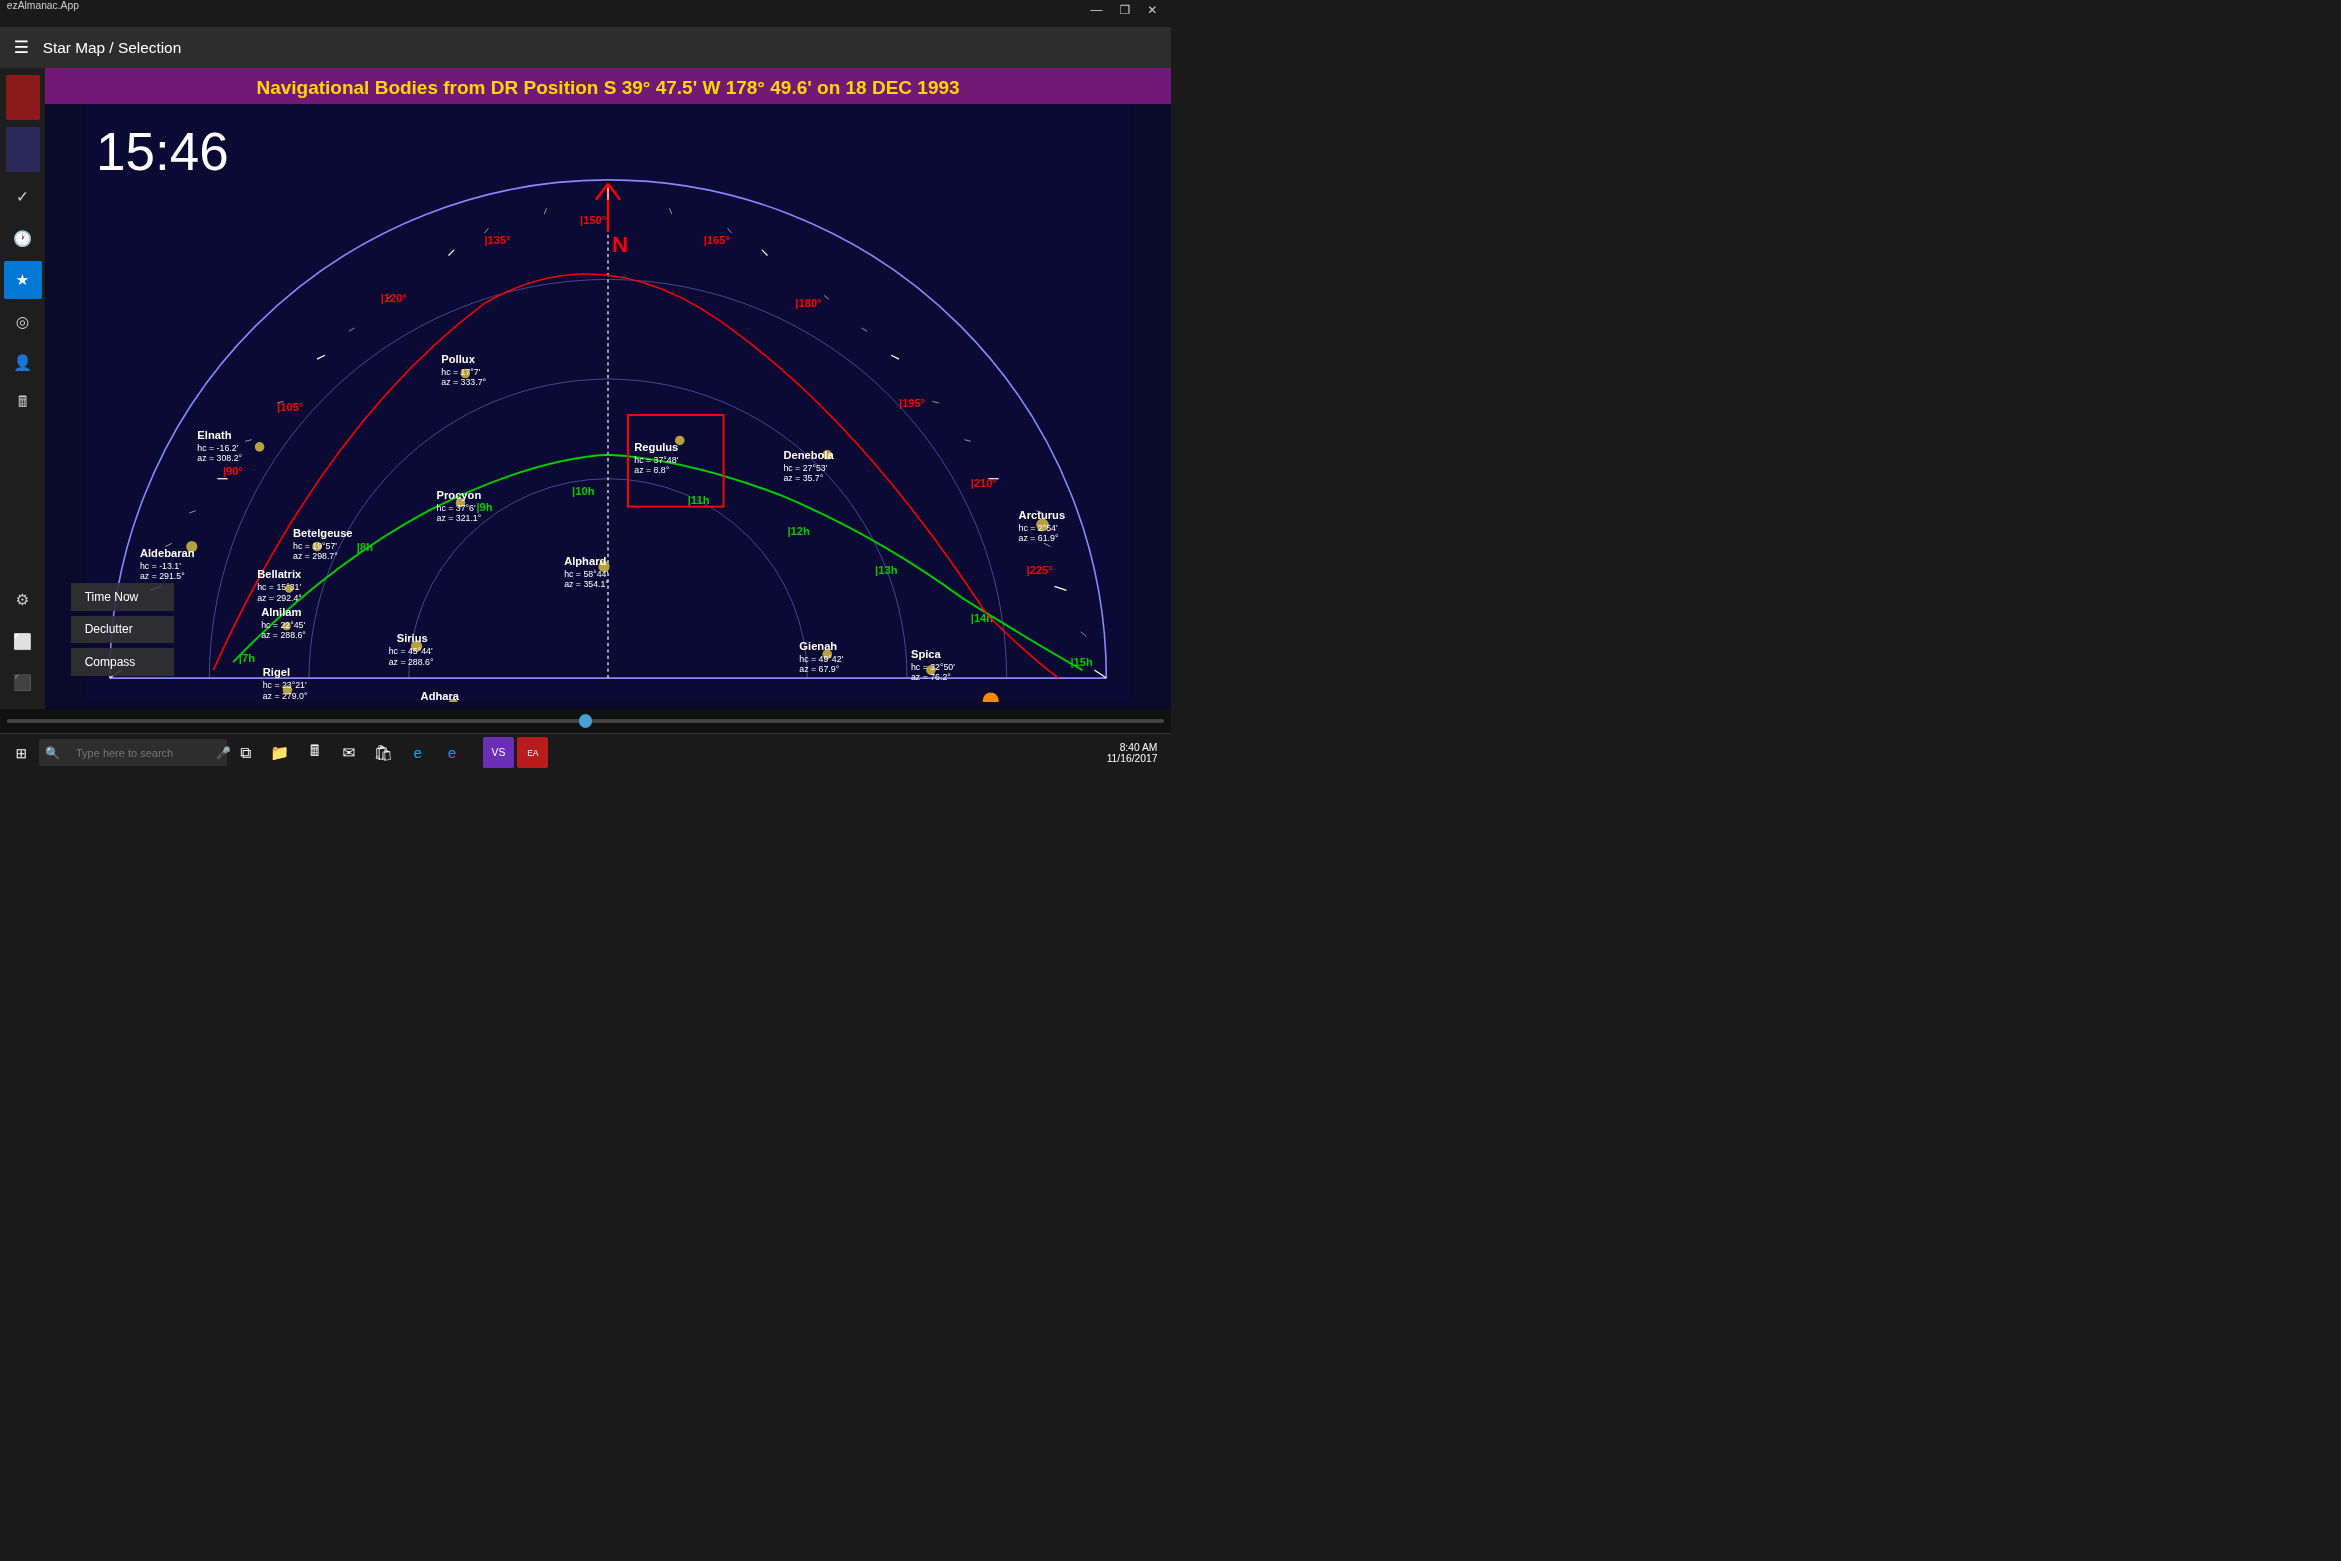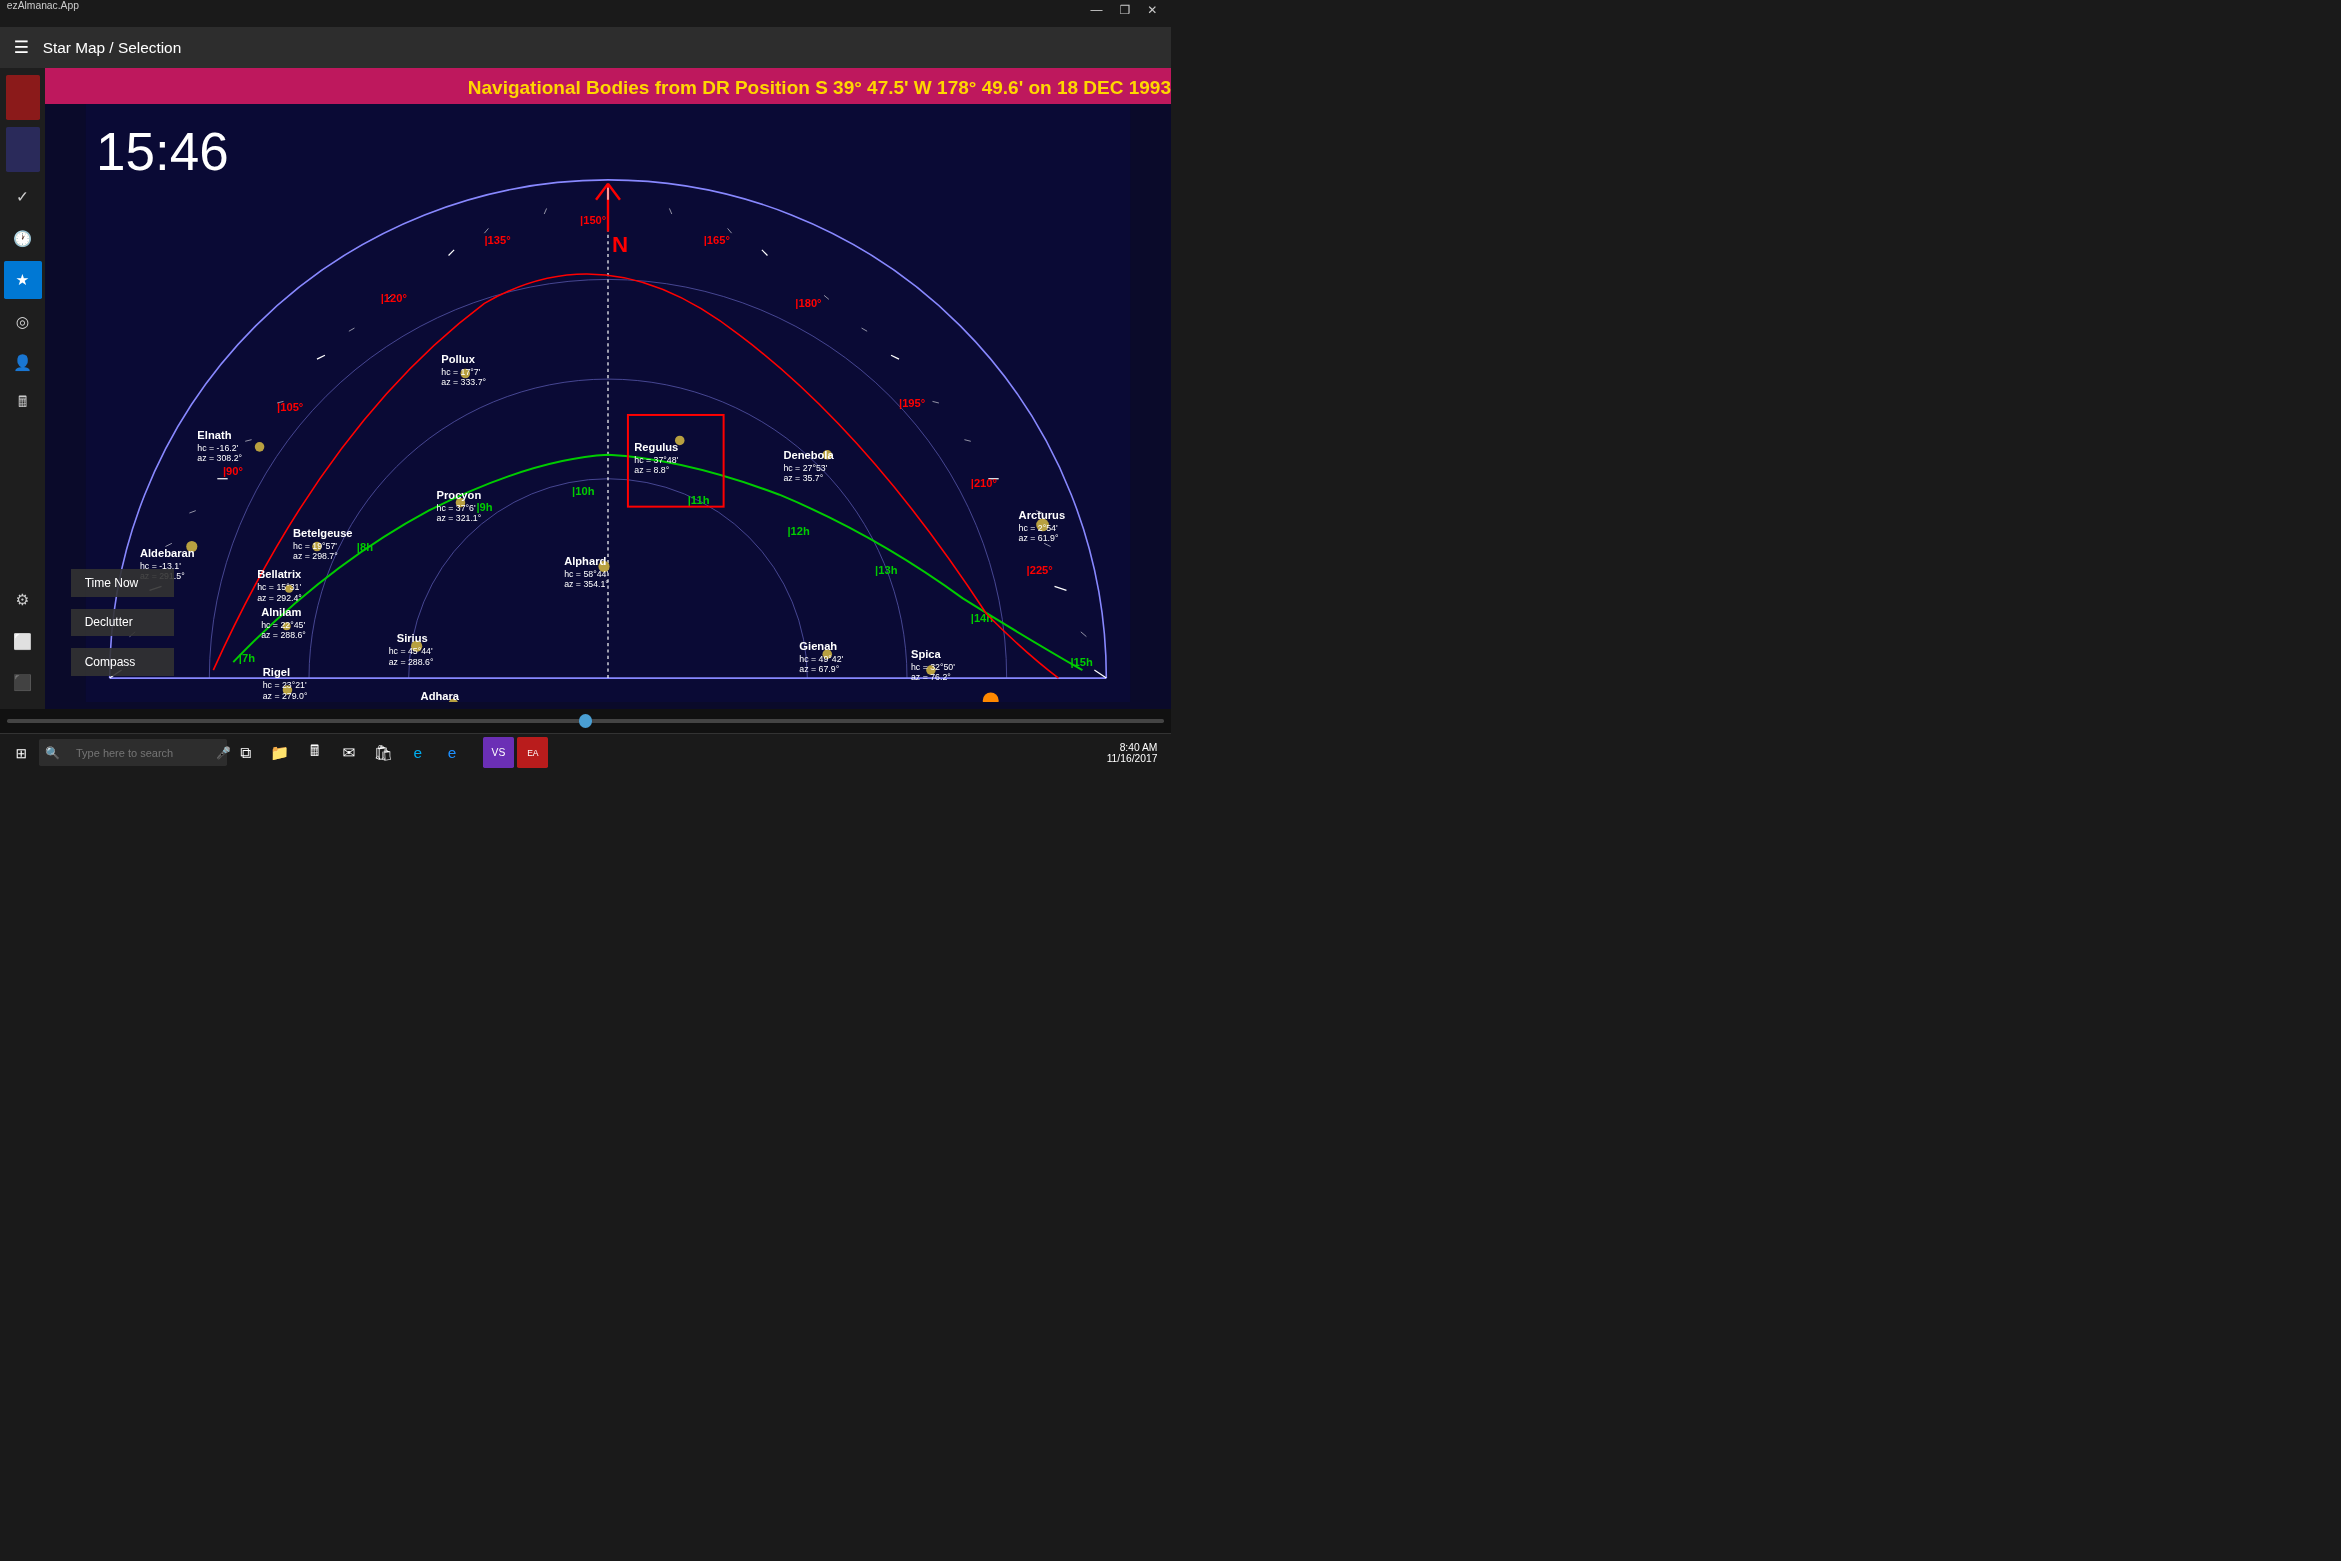--- a/index.html
+++ b/index.html
@@ -69,26 +69,26 @@
       background: #2a2a5a;
       border-radius: 1.7px;
       margin-bottom: 3.4px;
     }
     
     
     .content { flex: 1; position: relative; background: #0a0a2a; overflow: hidden; }
     
     
     .star-map-title {
-      text-align: right;
+      text-align: center;
       color: #ffd700;
       font-size: 19px;
       font-weight: bold;
       padding: 8.6px 0 5.1px 0;
-      background: #be185d;
+      background: #701a75;
     }
     
     
     .star-map-area {
       position: relative;
       width: 100%;
       height: calc(100% - 43px);
       background: #0a0a2a;
       overflow: hidden;
     }
@@ -113,21 +113,21 @@
       height: 100%;
     }
     
     
     .map-buttons {
       position: absolute;
       bottom: 26px;
       left: 26px;
       display: flex;
       flex-direction: column;
-      gap: 12px;
+      gap: 5px;
       z-index: 20;
     }
     .map-btn {
       background: rgba(50,50,50,0.9);
       color: white;
       border: none;
       padding: 6.8px 13.7px;
       cursor: pointer;
       font-size: 12px;
       text-align: left;

